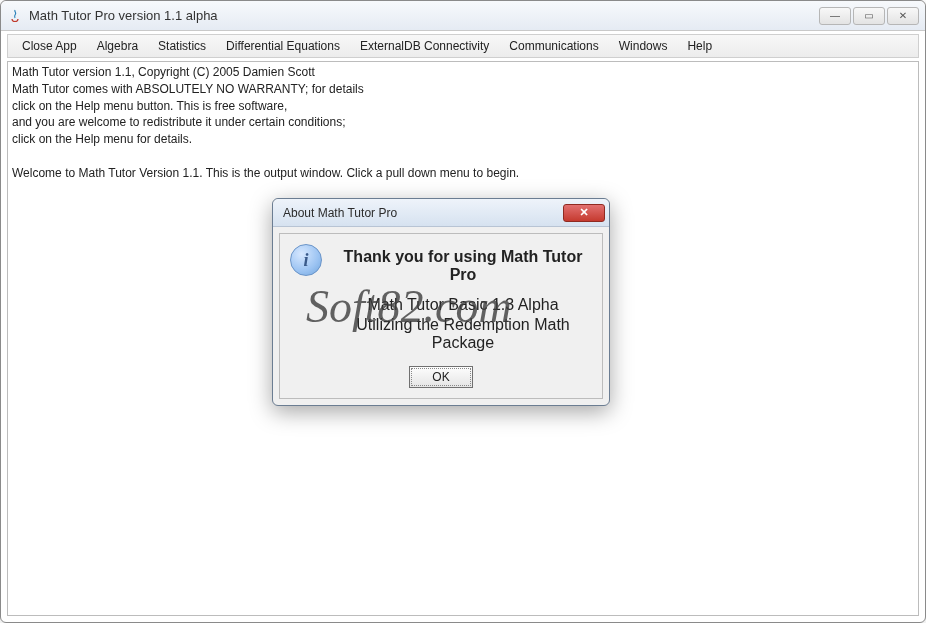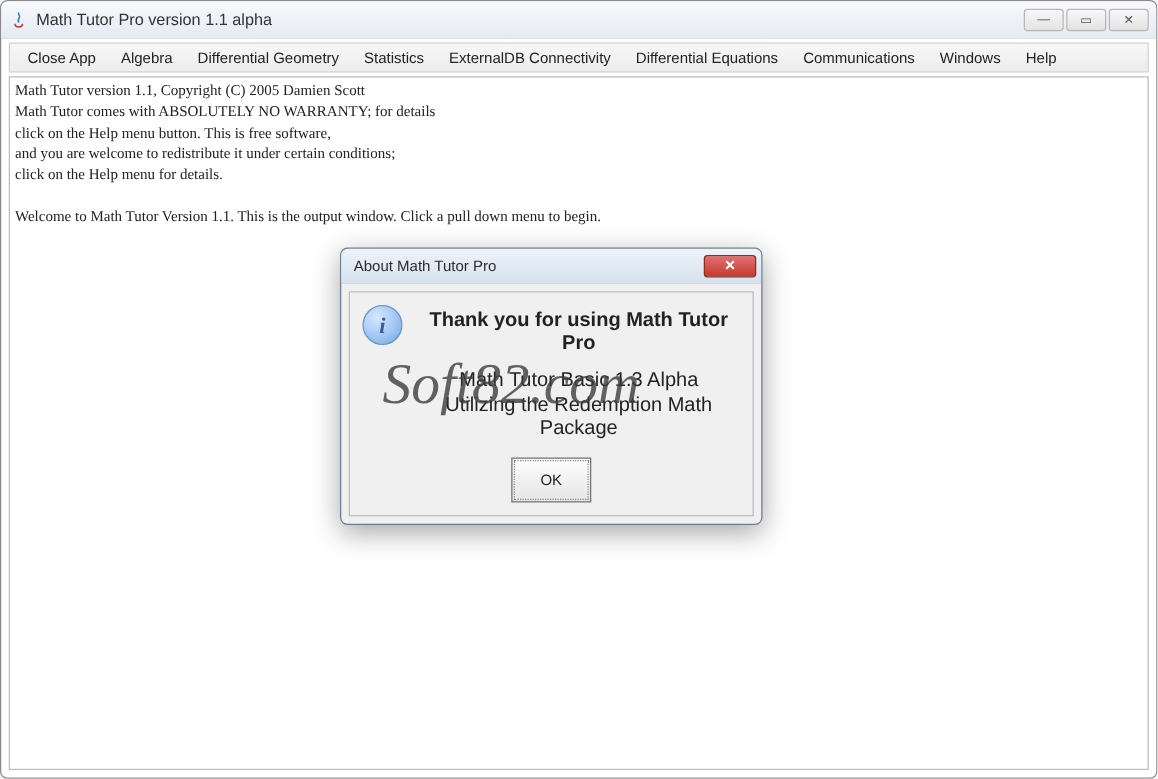--- a/index.html
+++ b/index.html
@@ -84,21 +84,20 @@
       background: #fff;
       padding: 2px 4px;
       overflow: hidden;
       position: relative;
     }
     .output {
       font-size: 12px;
       color: #222;
       line-height: 1.4;
       white-space: pre-line;
-      font-family: Liberation Serif, serif;
     }
     
     .dialog {
       position: absolute;
       left: 272px;
       top: 198px;
       width: 338px;
       border: 1px solid #6b7d92;
       border-radius: 6px;
       box-shadow: 0 6px 22px rgba(0,0,0,0.35);
@@ -176,21 +175,21 @@
       display: block;
       margin-bottom: 12px;
     }
     .dialog-text .line {
       display: block;
       margin: 2px 0;
     }
     .ok-btn {
       margin-top: 12px;
       width: 64px;
-      height: 36px;
+      height: 22px;
       border: 1px solid #707070;
       background: linear-gradient(#fdfdfd, #e5e5e5);
       font-size: 12px;
       color: #222;
       display: flex;
       align-items: center;
       justify-content: center;
       cursor: default;
       outline: 1px dotted #888;
       outline-offset: -3px;
@@ -222,24 +221,23 @@
     <div class="win-controls">
       <div class="win-btn">—</div>
       <div class="win-btn">▭</div>
       <div class="win-btn">✕</div>
     </div>
   </div>
 
   <div class="menubar">
     <div class="menu-item">Close App</div>
     <div class="menu-item">Algebra</div>
-    <div class="menu-item">Differential Geometry</div>
     <div class="menu-item">Statistics</div>
+    <div class="menu-item">Differential Equations</div>
     <div class="menu-item">ExternalDB Connectivity</div>
-    <div class="menu-item">Differential Equations</div>
     <div class="menu-item">Communications</div>
     <div class="menu-item">Windows</div>
     <div class="menu-item">Help</div>
   </div>
 
   <div class="content-frame">
     <div class="output" id="output-text">Math Tutor version 1.1, Copyright (C) 2005 Damien Scott
 Math Tutor comes with ABSOLUTELY NO WARRANTY; for details
 click on the Help menu button.  This is free software,
 and you are welcome to redistribute it under certain conditions;

